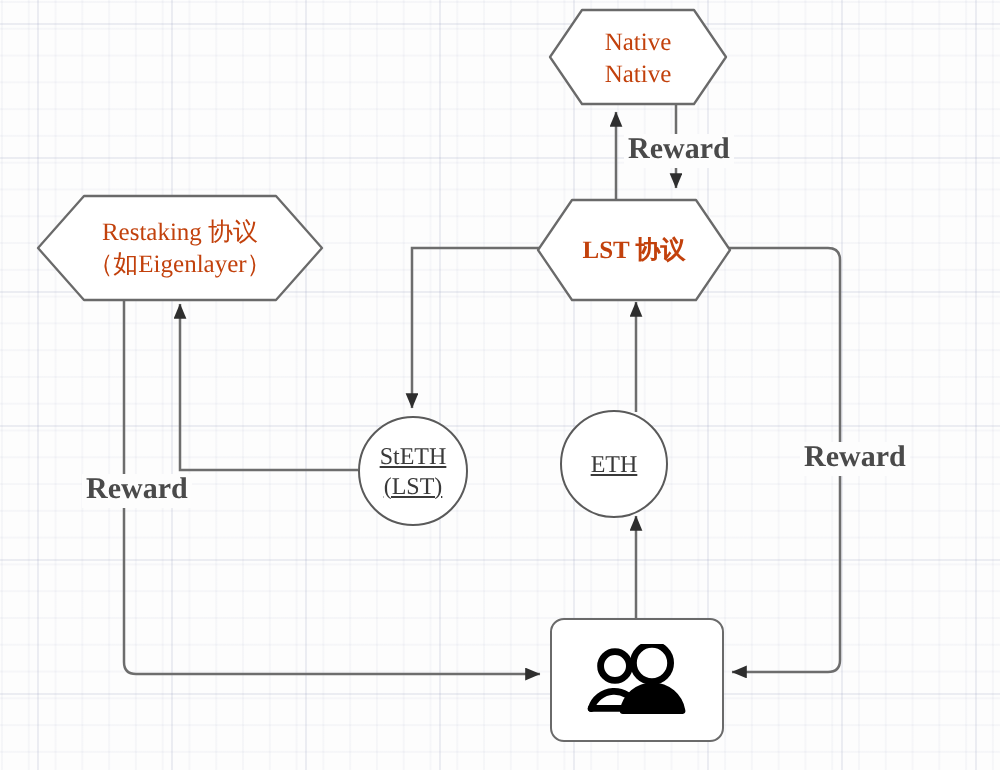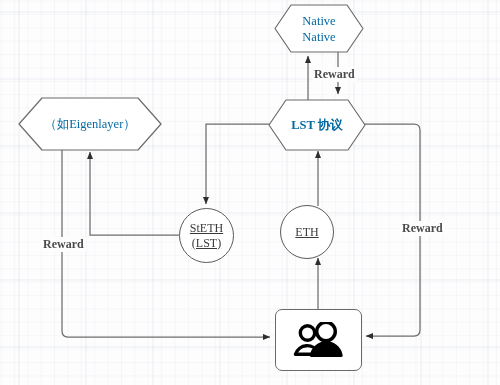--- a/index.html
+++ b/index.html
@@ -43,21 +43,21 @@
   .hex-label {
     position: absolute;
     left: 0; top: 0;
     width: 100%; height: 100%;
     display: flex;
     flex-direction: column;
     align-items: center;
     justify-content: center;
     font-size: 12.5px;
     line-height: 1.28;
-    color: #0369a1;
+    color: #c2410c;
     white-space: nowrap;
   }
   .circ {
     position: absolute;
     border: 1.15px solid #5a5a5a;
     border-radius: 50%;
     background: #ffffff;
     display: flex;
     flex-direction: column;
     align-items: center;
@@ -73,21 +73,21 @@
     border-radius: 7px;
     background: #ffffff;
     display: flex;
     align-items: center;
     justify-content: center;
   }
   .edge-label {
     position: absolute;
     font-family: "Liberation Serif", "DejaVu Serif", serif;
     font-weight: bold;
-    font-size: 12px;
+    font-size: 15px;
     color: #4a4a4a;
     background: #fdfdfd;
     padding: 0 2px;
     white-space: nowrap;
   }
 </style>
 </head>
 <body>
 
 <div id="canvas">
@@ -137,20 +137,21 @@
     <div class="hex-label">
       <span>LST 协议</span>
     </div>
   </div>
 
   <div class="hex-wrap" style="left:18px; top:97px; width:144px; height:54px;">
     <svg class="hex-svg" width="144" height="54" viewBox="0 0 144 54">
       <path d="M24,1 L120,1 L143,27 L120,53 L24,53 L1,27 Z" fill="#ffffff" stroke="#6a6a6a" stroke-width="1.15" stroke-linejoin="round"></path>
     </svg>
     <div class="hex-label">
+      <span>Restaking 协议</span>
       <span>（如Eigenlayer）</span>
     </div>
   </div>
 
   <div class="circ" style="left:179px; top:208px; width:53px; height:53px;">
     <span>StETH</span>
     <span>(LST)</span>
   </div>
 
   <div class="circ" style="left:280px; top:205px; width:52px; height:52px;">

